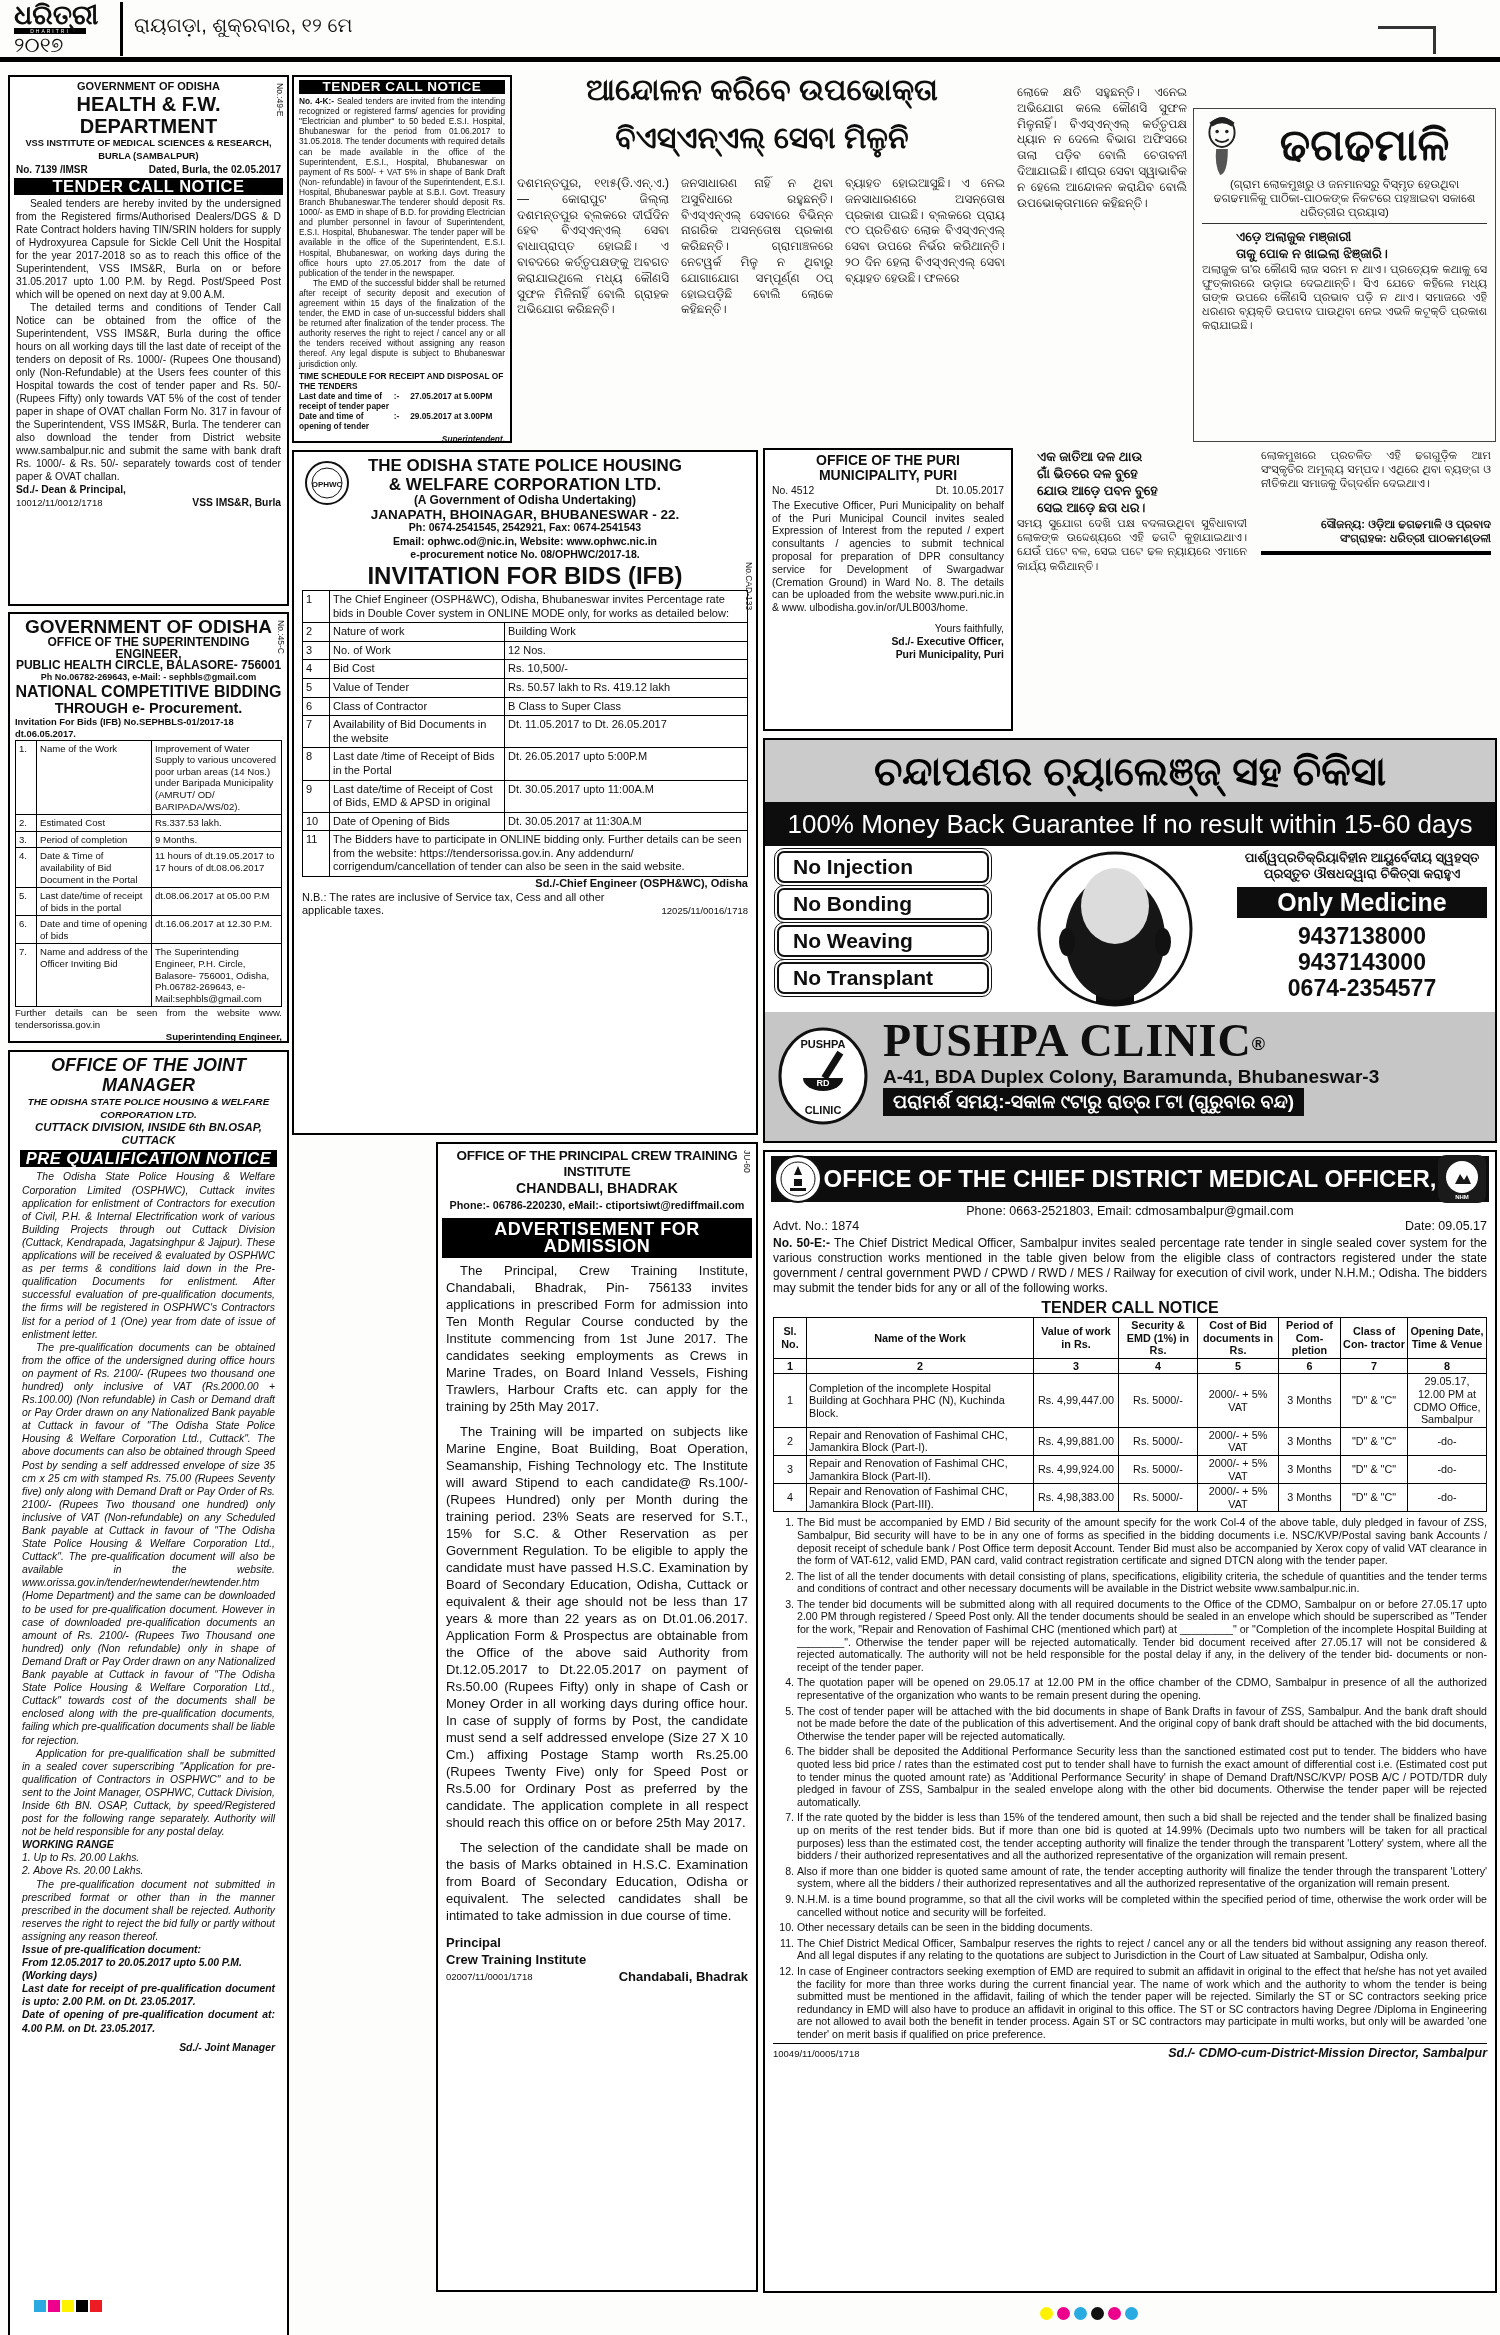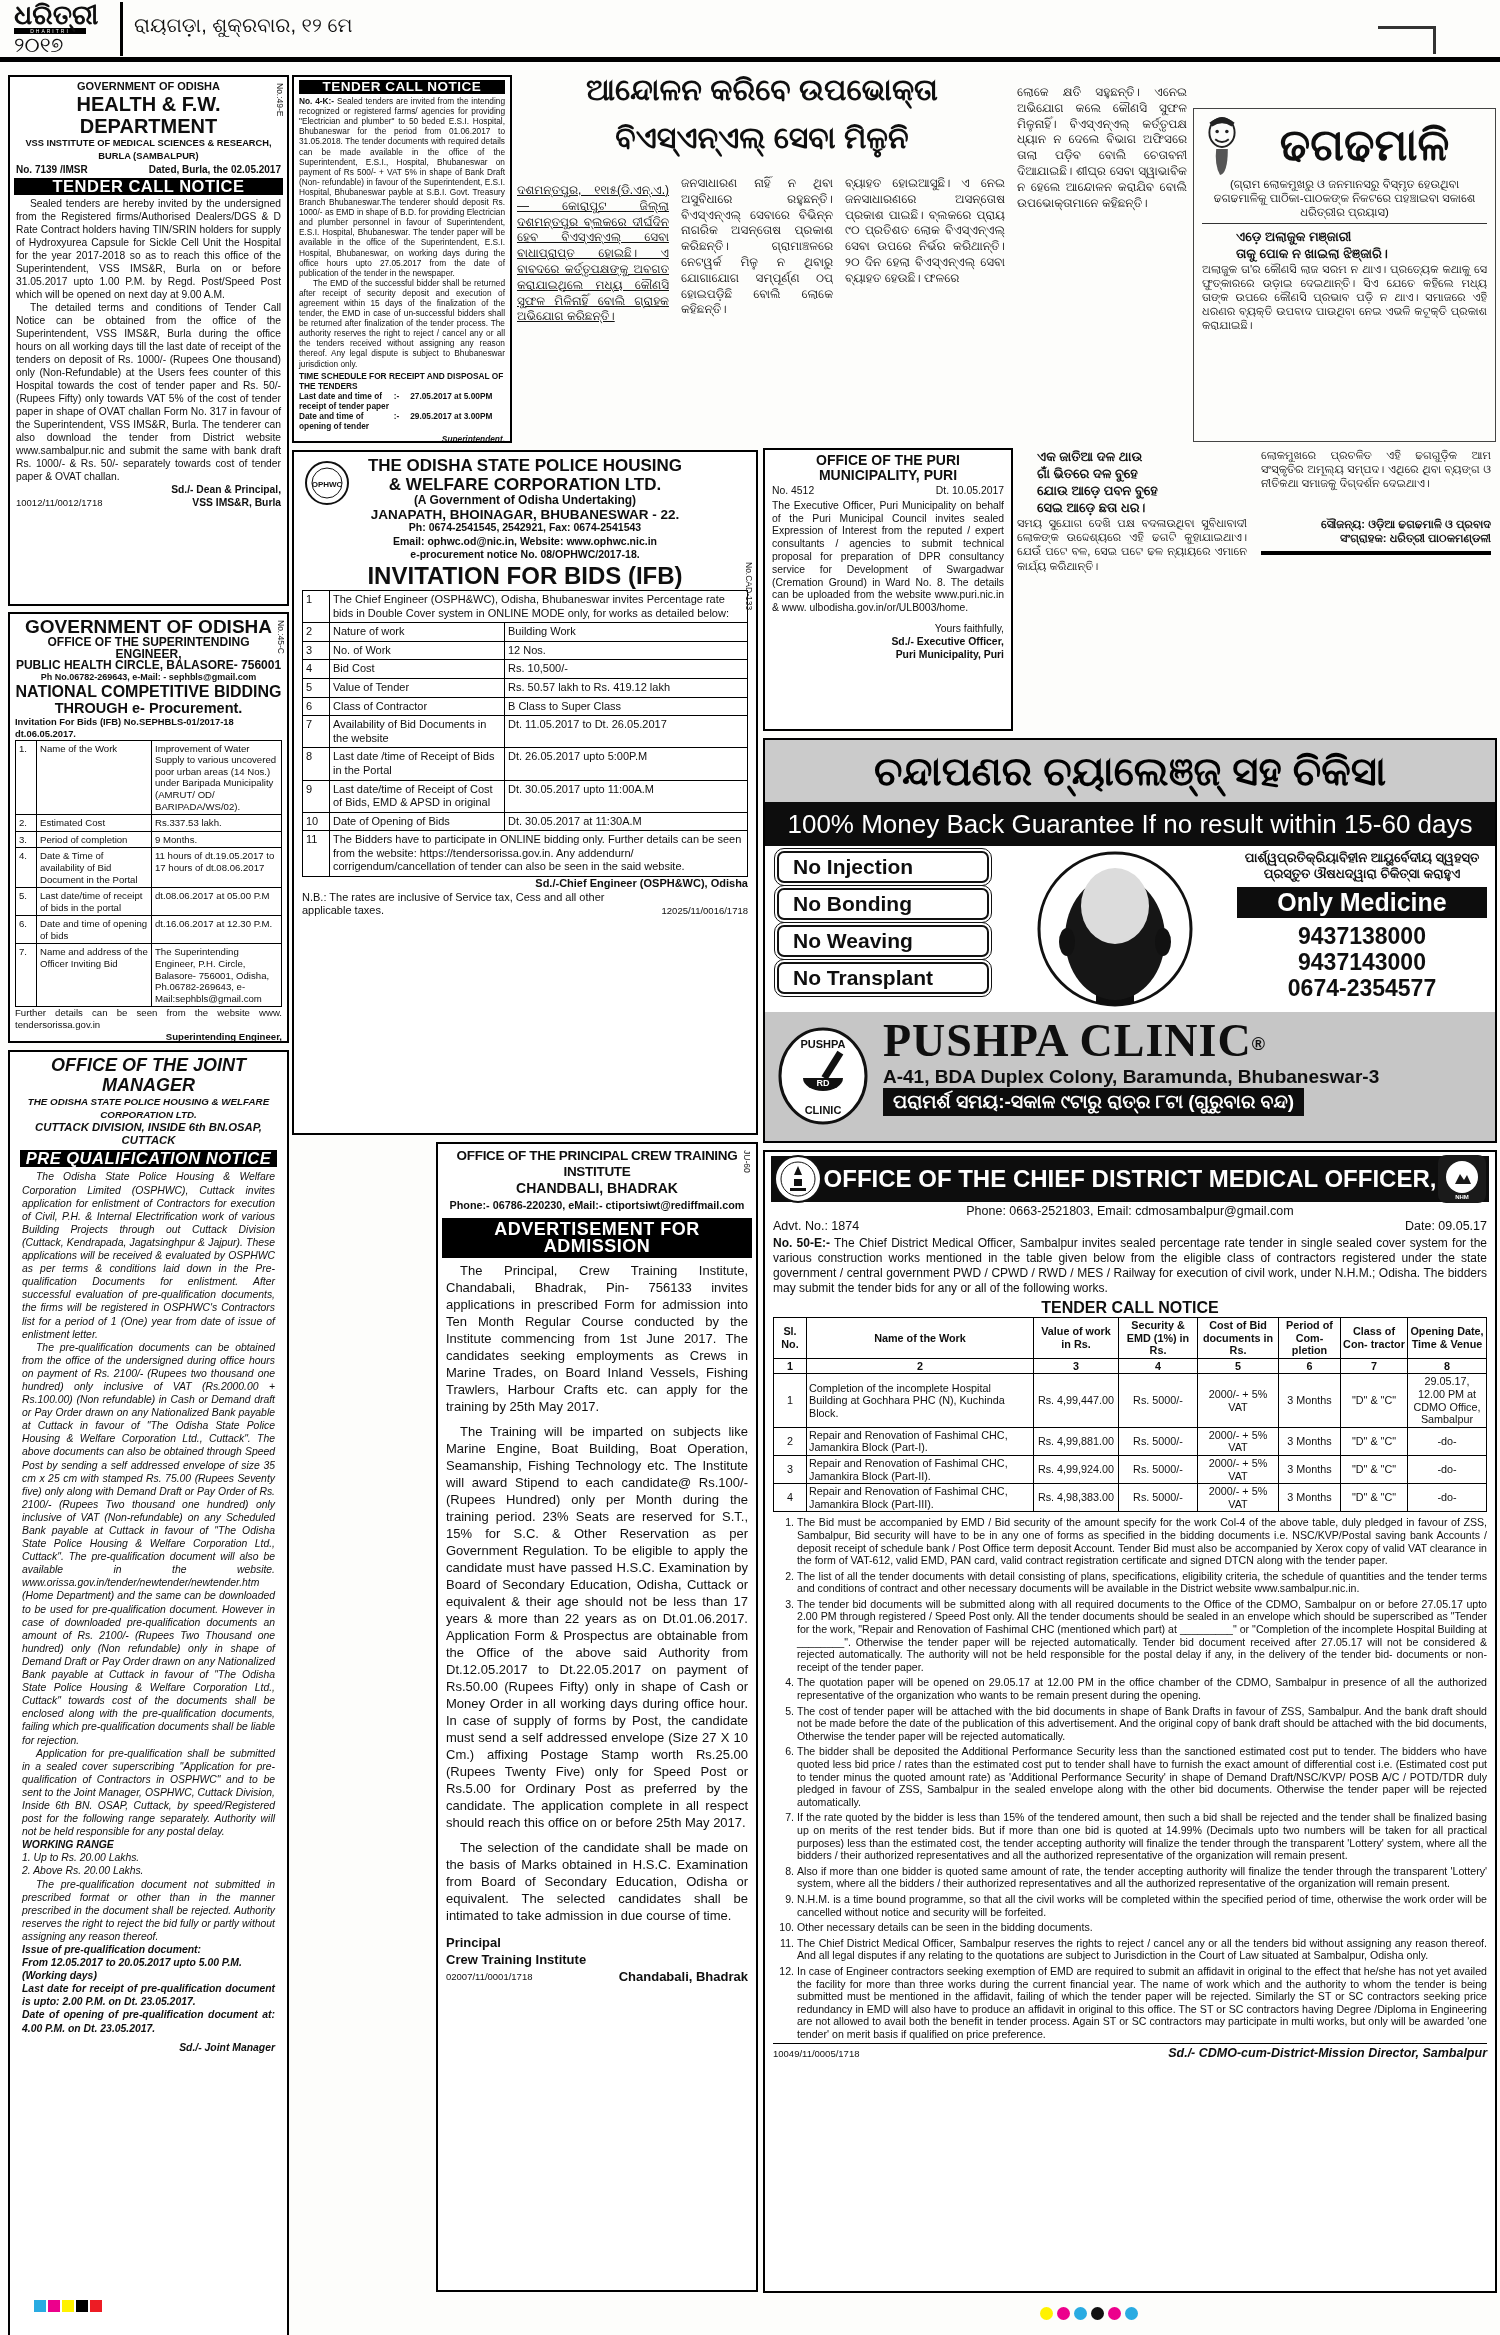--- a/index.html
+++ b/index.html
@@ -34,21 +34,21 @@
   #joint .bar{font-size:16.5px;margin:3px -2px;padding:2px 0;}
   
   #esi{left:292px;top:75px;width:220px;height:368px;padding:2px 5px;font-size:8.3px;line-height:10.1px;}
   #esi .bar{font-size:13.5px;margin:1px 0 2px;padding:2px 0;}
   #osphwc{left:292px;top:450px;width:466px;height:685px;padding:4px 8px;font-size:11px;line-height:13.6px;}
   #crew{left:436px;top:1142px;width:322px;height:1150px;padding:4px 8px;font-size:13px;line-height:17px;}
   #crew .bar{font-size:18px;margin:4px -4px;padding:3px 0;}
   
   #art-head{left:515px;top:66px;width:494px;height:104px;font-size:30px;line-height:48px;font-weight:bold;text-align:center;}
   .artcol{font-size:12px;line-height:15.8px;text-align:justify;}
-  #artA{left:517px;top:183px;width:152px;height:264px;text-decoration:underline;}
+  #artA{left:517px;top:176px;width:152px;height:264px;}
   #artB{left:681px;top:176px;width:152px;height:264px;}
   #artC{left:845px;top:176px;width:160px;height:264px;}
   #artD{left:1017px;top:85px;width:170px;height:355px;}
   
   #dhaga{left:1193px;top:108px;width:303px;height:334px;border:1px solid #444;padding:4px 8px;font-size:11.3px;line-height:14px;}
   #dhaga-title{font-size:44px;font-weight:bold;line-height:52px;}
   #dhaga-cont{left:1017px;top:448px;width:479px;height:284px;font-size:11.3px;line-height:14.2px;}
   .couplet{font-weight:bold;font-size:13px;line-height:17px;}
   
   #puri{left:763px;top:448px;width:250px;height:283px;padding:3px 7px;font-size:10.4px;line-height:12.8px;}
@@ -98,21 +98,21 @@
     <div class="ctr b" style="font-size:11px;">GOVERNMENT OF ODISHA</div>
     <div class="ctr b" style="font-size:20px;line-height:22px;">HEALTH &amp; F.W. DEPARTMENT</div>
     <div class="ctr b" style="font-size:9.3px;">VSS INSTITUTE OF MEDICAL SCIENCES &amp; RESEARCH, BURLA (SAMBALPUR)</div>
     <div class="sigrow b" style="font-size:10px;">
       <span>No. 7139 /IMSR</span>
       <span>Dated, Burla, the 02.05.2017</span>
     </div>
     <div class="bar">TENDER CALL NOTICE</div>
     <div class="j ind">Sealed tenders are hereby invited by the undersigned from the Registered firms/Authorised Dealers/DGS &amp; D Rate Contract holders having TIN/SRIN holders for supply of Hydroxyurea Capsule for Sickle Cell Unit the Hospital for the year 2017-2018 so as to reach this office of the Superintendent, VSS IMS&amp;R, Burla on or before 31.05.2017 upto 1.00 P.M. by Regd. Post/Speed Post which will be opened on next day at 9.00 A.M.</div>
     <div class="j ind">The detailed terms and conditions of Tender Call Notice can be obtained from the office of the Superintendent, VSS IMS&amp;R, Burla during the office hours on all working days till the last date of receipt of the tenders on deposit of Rs. 1000/- (Rupees One thousand) only (Non-Refundable) at the Users fees counter of this Hospital towards the cost of tender paper and Rs. 50/- (Rupees Fifty) only towards VAT 5% of the cost of tender paper in shape of OVAT challan Form No. 317 in favour of the Superintendent, VSS IMS&amp;R, Burla. The tenderer can also download the tender from District website www.sambalpur.nic and submit the same with bank draft Rs. 1000/- &amp; Rs. 50/- separately towards cost of tender paper &amp; OVAT challan.</div>
-    <div style="text-align:right;" class="b">
+    <div style="" class="b">
       <div>Sd./- Dean &amp; Principal,</div>
     </div>
     <div class="sigrow">
       <span class="code">10012/11/0012/1718</span>
       <span class="b">VSS IMS&amp;R, Burla</span>
     </div>
   </div>
 
   <div class="blk bx" id="balasore">
     <div class="vlabel">No.:45-C</div>

